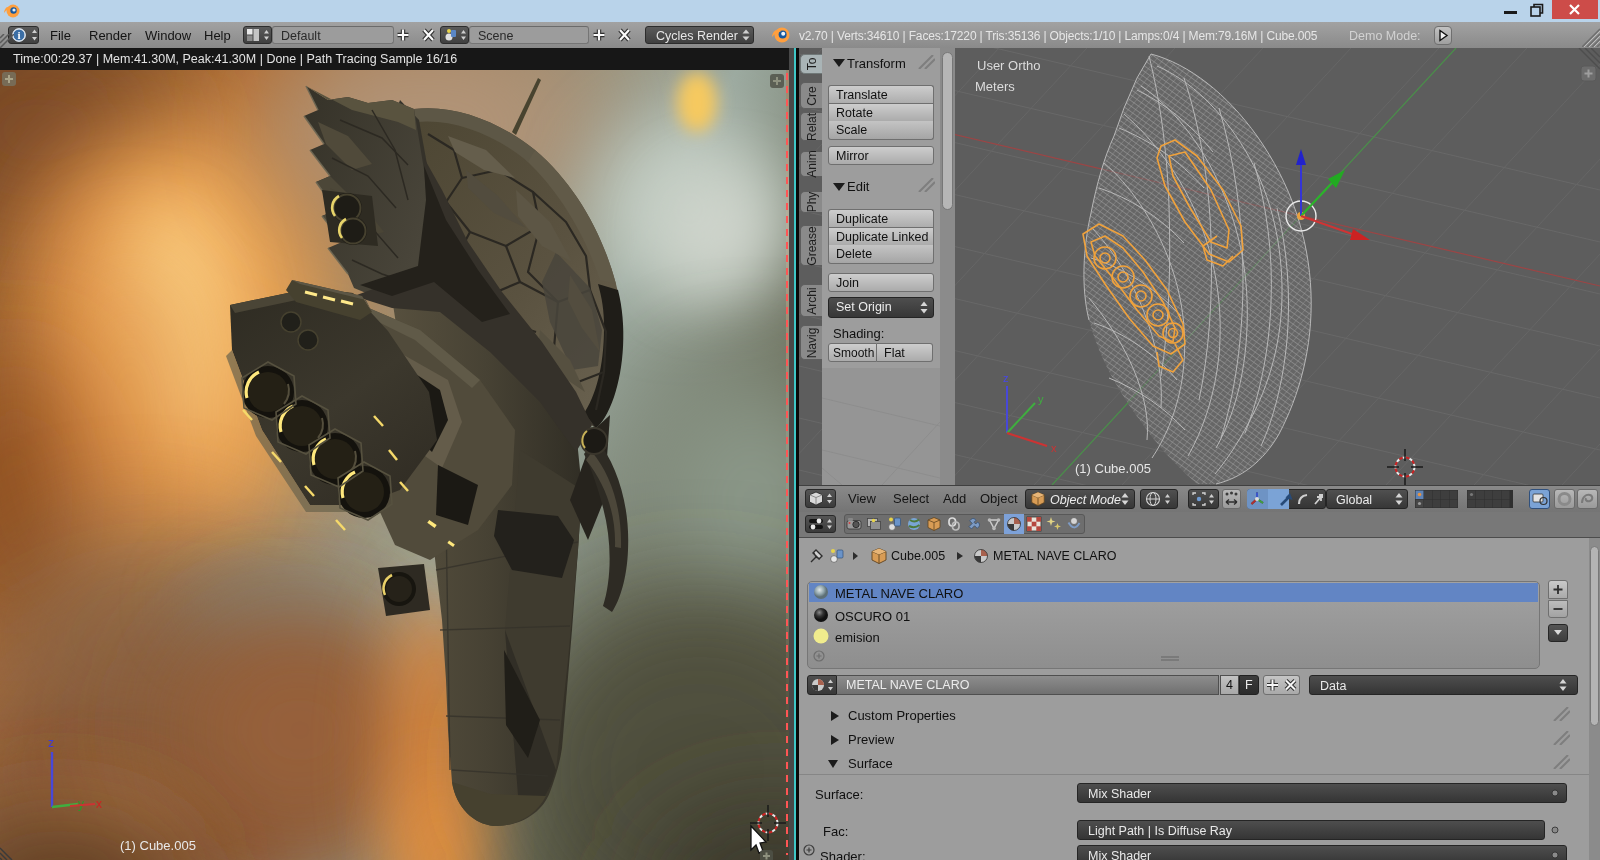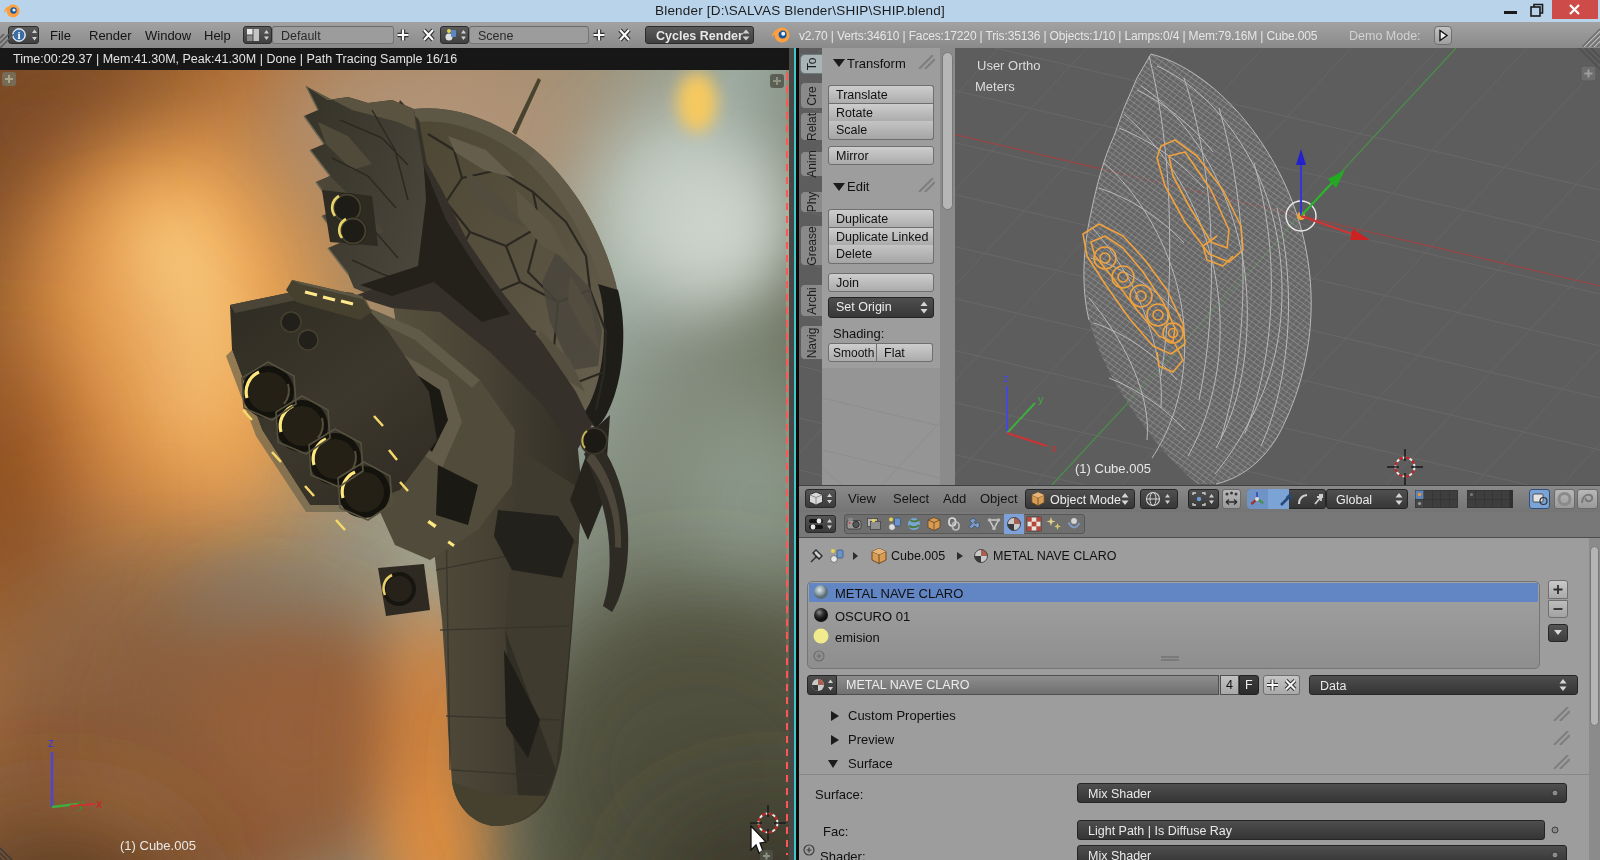--- a/index.html
+++ b/index.html
@@ -65,21 +65,20 @@
 <body>
 <div id="stage">
 
   <div class="abs" id="title">
     <svg width="18" height="18" style="position:absolute;left:3px;top:2px" viewBox="0 0 18 18">
       <circle cx="10" cy="9" r="6.5" fill="#ff9f3e"></circle>
       <circle cx="10.5" cy="8.5" r="3.2" fill="#16589e"></circle>
       <circle cx="11" cy="8" r="1.6" fill="#e8f0f8"></circle>
       <path d="M1 11 C3 8 6 6.5 9 6 L4 5 C2 6.5 1 9 1 11z" fill="#ff9f3e"></path>
     </svg>
-    <div class="txt">Blender [D:\SALVAS Blender\SHIP\SHIP.blend]</div>
     <div style="position:absolute;left:1504px;top:11px;width:13px;height:3px;background:#1a1a1a"></div>
     <svg width="18" height="18" style="position:absolute;left:1527px;top:3px" viewBox="0 0 18 18">
       <rect x="4" y="4" width="9" height="9" fill="none" stroke="#1a1a1a" stroke-width="1.6"></rect>
       <path d="M7 4 V1.5 H15.5 V10 H13" fill="none" stroke="#1a1a1a" stroke-width="1.6"></path>
     </svg>
     <div id="closebtn"></div>
     <svg width="46" height="19" style="position:absolute;left:1552px;top:0" viewBox="0 0 46 19">
       <path d="M18 5 L27 14 M27 5 L18 14" stroke="#fff" stroke-width="2.2"></path>
     </svg>
   </div>
@@ -124,21 +123,21 @@
     </svg>
     <div class="lfield" style="left:469px;width:120px;">Scene</div>
     <svg width="50" height="18" style="position:absolute;left:590px;top:4px" viewBox="0 0 50 18">
       <path d="M9 3.5 V14.5 M3.5 9 H14.5" stroke="#2e2e2e" stroke-width="4.4"></path>
       <path d="M9 3.5 V14.5 M3.5 9 H14.5" stroke="#fafafa" stroke-width="2.2"></path>
       <path d="M30 4 L39 14 M39 4 L30 14" stroke="#2e2e2e" stroke-width="4.4"></path>
       <path d="M30 4 L39 14 M39 4 L30 14" stroke="#fafafa" stroke-width="2.2"></path>
     </svg>
 
     <div class="dbtn" style="left:645px;width:109px;"></div>
-    <div class="wtext" style="left:656px;top:7px;font-weight:bold;">Cycles Render</div>
+    <div class="wtext" style="left:656px;top:7px;">Cycles Render</div>
     <svg width="12" height="18" style="position:absolute;left:740px;top:4px" viewBox="0 0 12 18">
       <path d="M2.5 7.5 L6 3.5 L9.5 7.5 Z" fill="#cfcfcf"></path>
       <path d="M2.5 10.5 L6 14.5 L9.5 10.5 Z" fill="#cfcfcf"></path>
     </svg>
     <svg width="22" height="22" style="position:absolute;left:770px;top:2px" viewBox="0 0 22 22">
       <circle cx="12" cy="11" r="7.5" fill="#ff9f3e"></circle>
       <circle cx="12.6" cy="10.4" r="4" fill="#16589e"></circle>
       <circle cx="13.2" cy="9.8" r="2" fill="#eef4fa"></circle>
       <path d="M2 13 C4.5 9.5 8 8 11.5 7.5 L5.5 6.2 C3 8 2 10.5 2 13z" fill="#ff9f3e"></path>
     </svg>
@@ -552,21 +551,21 @@
     <div class="mtext" style="left:144px;top:5px;">Add</div>
     <div class="mtext" style="left:181px;top:5px;">Object</div>
 
     <div style="position:absolute;left:226px;top:3px;width:110px;height:20px;border-radius:3px;
       background:linear-gradient(#505050,#373737);border:1px solid #252525;box-sizing:border-box;"></div>
     <svg width="16" height="16" style="position:absolute;left:231px;top:5px" viewBox="0 0 18 18">
       <path d="M9 1.5 L16 4.5 L16 13 L9 16.5 L2 13 L2 4.5 Z" fill="#d89c55" stroke="#5f4420" stroke-width="0.9"></path>
       <path d="M2 4.5 L9 7.5 L16 4.5 M9 7.5 L9 16.5" stroke="#5f4420" stroke-width="0.9" fill="none"></path>
       <path d="M9 1.5 L16 4.5 L9 7.5 L2 4.5 Z" fill="#e7b577"></path>
     </svg>
-    <div class="pwtxt" style="left:251px;top:7px;font-size:12.5px;">Object Mode</div>
+    <div class="pwtxt" style="left:251px;top:7px;font-size:12.5px;font-style:italic;">Object Mode</div>
     <svg width="12" height="20" style="position:absolute;left:320px;top:3px" viewBox="0 0 12 20">
       <path d="M2.5 8.5 L6 4 L9.5 8.5 Z" fill="#d6d6d6"></path>
       <path d="M2.5 11.5 L6 16 L9.5 11.5 Z" fill="#d6d6d6"></path>
     </svg>
 
     <div style="position:absolute;left:341px;top:3px;width:38px;height:20px;border-radius:3px;
       background:linear-gradient(#505050,#373737);border:1px solid #252525;box-sizing:border-box;"></div>
     <svg width="38" height="20" style="position:absolute;left:341px;top:3px" viewBox="0 0 38 20">
       <circle cx="13" cy="10" r="6.5" fill="none" stroke="#d5d5d5" stroke-width="1.1"></circle>
       <ellipse cx="13" cy="10" rx="3" ry="6.5" fill="none" stroke="#d5d5d5" stroke-width="1"></ellipse>

